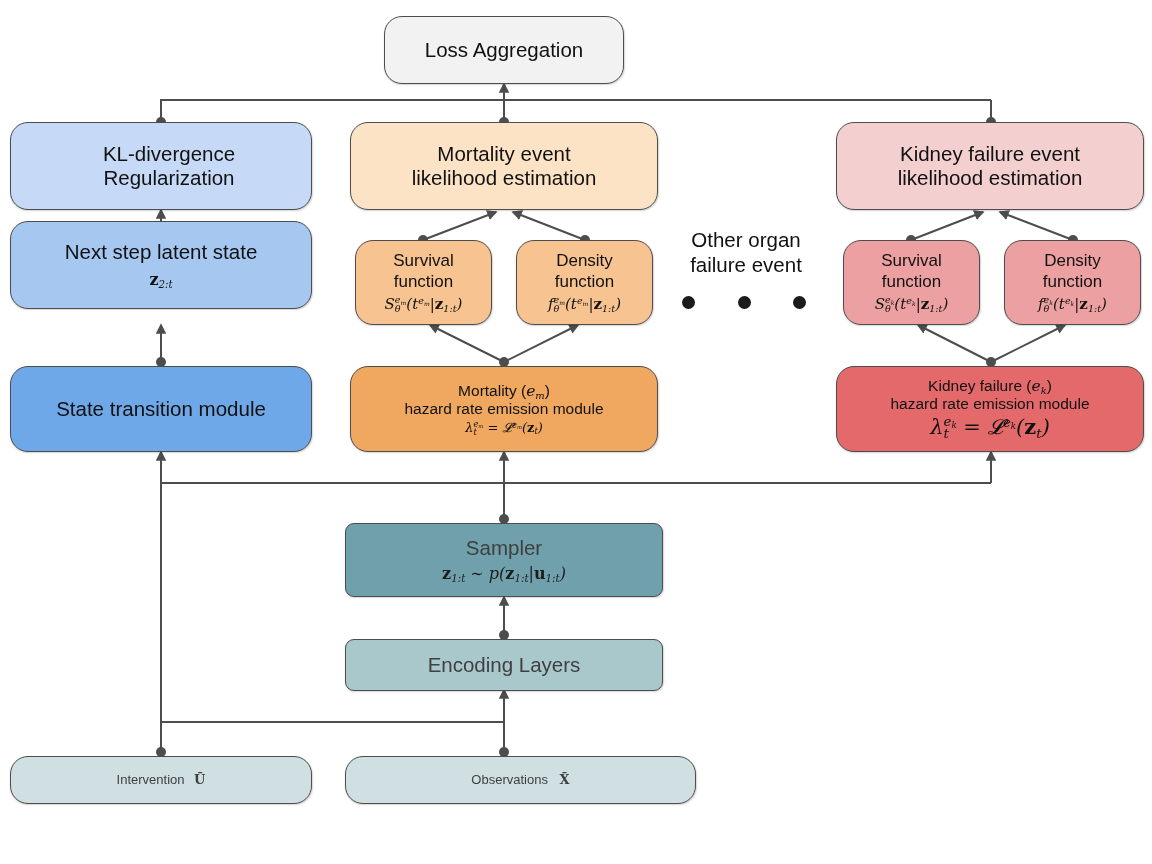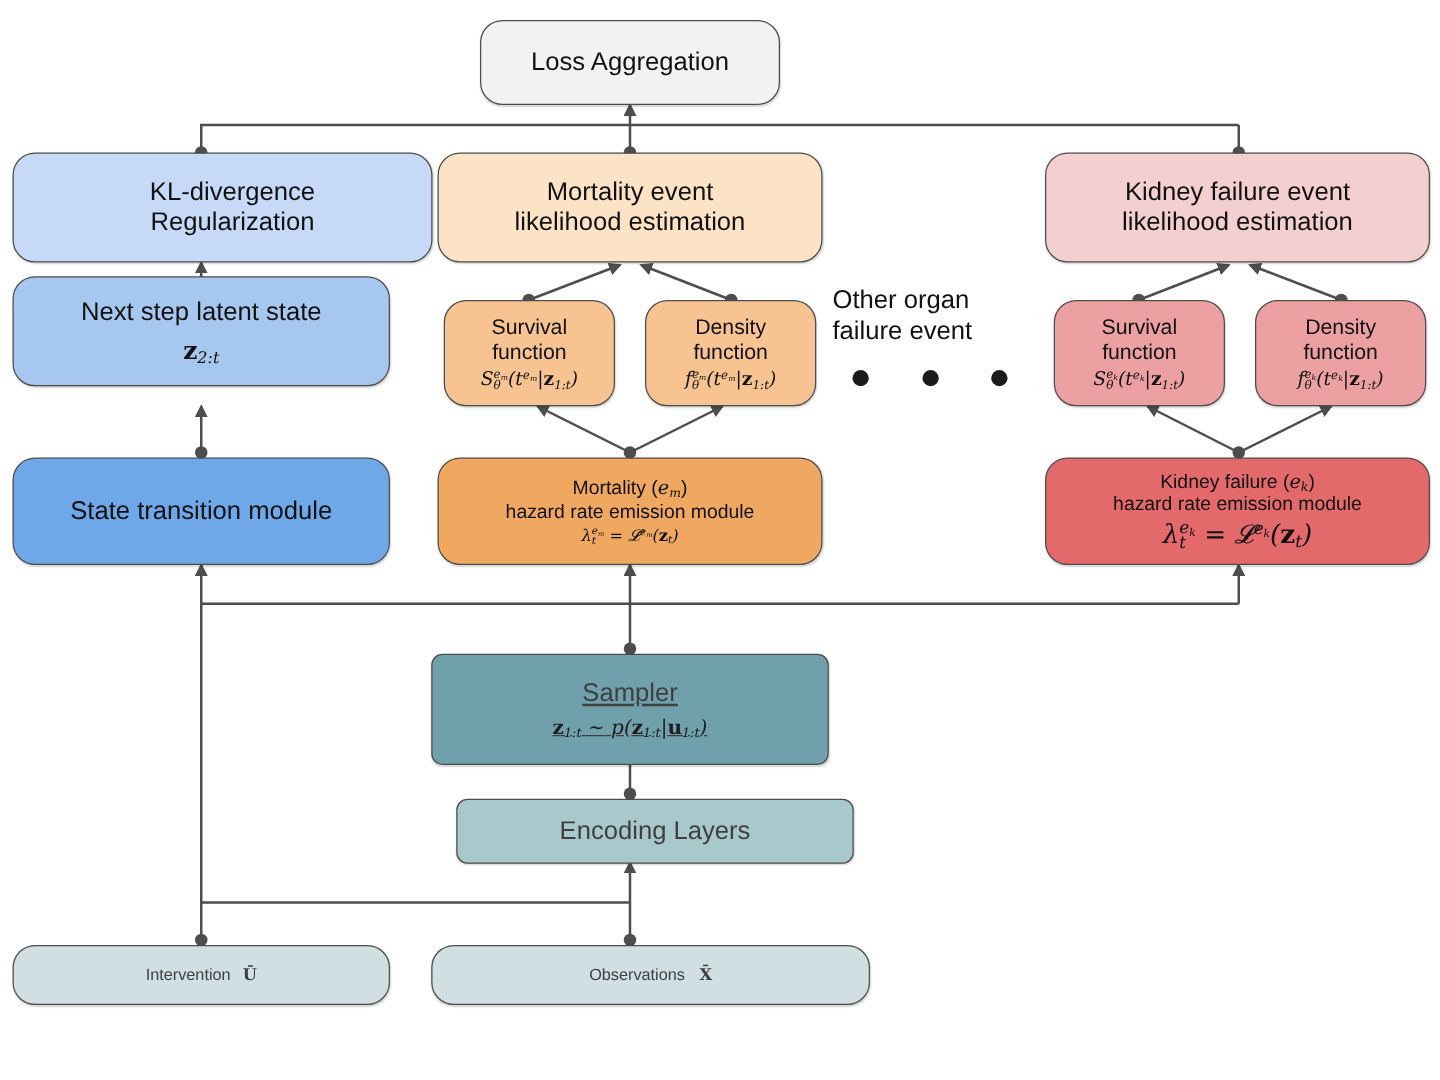--- a/index.html
+++ b/index.html
@@ -70,21 +70,21 @@
     display: inline-block;
     vertical-align: -0.30em;
     font-size: 0.64em;
     line-height: 0.95;
     text-align: left;
   }
   .supsub i { display: block; font-style: italic; }
 
   .label-free {
     position: absolute;
-    text-align: left;
+    text-align: center;
     color: #111111;
     line-height: 1.2;
   }
   .dots {
     position: absolute;
     display: flex;
     justify-content: space-between;
     align-items: center;
   }
   .dots span {
@@ -159,38 +159,38 @@
       <path d="M 161 722 L 504 722"></path>
       <circle cx="161" cy="752" r="5" fill="#4d4d4d" stroke="none"></circle>
 
     </g>
   </svg>
 
   <div class="node t20" style="left:384px; top:16px; width:240px; height:68px; background:#f2f2f2;">
     <span class="ln">Loss Aggregation</span>
   </div>
 
-  <div class="node t20" style="left:10px; top:122px; width:336px; height:88px; background:#c6d9f7;padding-left:16px;">
+  <div class="node t20" style="left:10px; top:122px; width:302px; height:88px; background:#c6d9f7;padding-left:16px;">
     <span class="ln">KL-divergence</span>
     <span class="ln">Regularization</span>
   </div>
 
   <div class="node t20" style="left:350px; top:122px; width:308px; height:88px; background:#fce3c6;">
     <span class="ln">Mortality event</span>
     <span class="ln">likelihood estimation</span>
   </div>
 
   <div class="node t20" style="left:836px; top:122px; width:308px; height:88px; background:#f4cfcf;">
     <span class="ln">Kidney failure event</span>
     <span class="ln">likelihood estimation</span>
   </div>
 
   <div class="node t20" style="left:10px; top:221px; width:302px; height:88px; background:#a6c8f0;">
     <span class="ln">Next step latent state</span>
-    <span class="ln math" style="font-size:20px; margin-top:7px;"><b class="mathb">z</b><sub>2:<i>t</i></sub></span>
+    <span class="ln math" style="font-size:16px; margin-top:7px;"><b class="mathb">z</b><sub>2:<i>t</i></sub></span>
   </div>
 
   <div class="node t17" style="left:355px; top:240px; width:137px; height:85px; background:#f7c491;">
     <span class="ln">Survival</span>
     <span class="ln">function</span>
     <span class="ln math" style="font-size:15px; margin-top:3px;">S<span class="supsub"><i>e<sub>m</sub></i><i>θ</i></span>(<i>t</i><sup><i>e<sub>m</sub></i></sup>|<b class="mathb">z</b><sub>1:<i>t</i></sub>)</span>
   </div>
 
   <div class="node t17" style="left:516px; top:240px; width:137px; height:85px; background:#f7c491;">
     <span class="ln">Density</span>
@@ -233,26 +233,26 @@
   </div>
 
   <div class="node t15" style="left:836px; top:366px; width:308px; height:86px; background:#e4696b;">
     <span class="ln">
       Kidney failure (<span class="math"><i>e<sub>k</sub></i></span>)
     </span>
     <span class="ln">hazard rate emission module</span>
     <span class="ln math" style="font-size:21px; margin-top:2px;">λ<span class="supsub"><i>e<sub>k</sub></i><i>t</i></span> <span class="up">=</span> 𝓛<sup><i>e<sub>k</sub></i></sup>(<b class="mathb">z</b><sub><i>t</i></sub>)</span>
   </div>
 
-  <div class="node t20 dim" style="left:345px; top:523px; width:318px; height:89px; background:#6fa0ab; border-radius:9px;text-decoration:underline;">
+  <div class="node t20 dim" style="left:345px; top:523px; width:318px; height:74px; background:#6fa0ab; border-radius:9px;">
     <span class="ln">Sampler</span>
     <span class="ln math" style="font-size:16px; margin-top:5px; color:#1c1c1c;"><b class="mathb">z</b><sub>1:<i>t</i></sub> <span class="up">∼</span> <i>p</i>(<b class="mathb">z</b><sub>1:<i>t</i></sub>|<b class="mathb">u</b><sub>1:<i>t</i></sub>)</span>
   </div>
 
-  <div class="node t20 dim" style="left:365px; top:639px; width:318px; height:52px; background:#a8c8cc; border-radius:9px;">
+  <div class="node t20 dim" style="left:345px; top:639px; width:318px; height:52px; background:#a8c8cc; border-radius:9px;">
     <span class="ln">Encoding Layers</span>
   </div>
 
   <div class="node t18 dim" style="left:10px; top:756px; width:302px; height:48px; background:#cfdfe2;">
     <span class="ln">
       <span>Intervention</span>
       <span class="mathb" style="margin-left:6px;">Ū</span>
     </span>
   </div>
 

